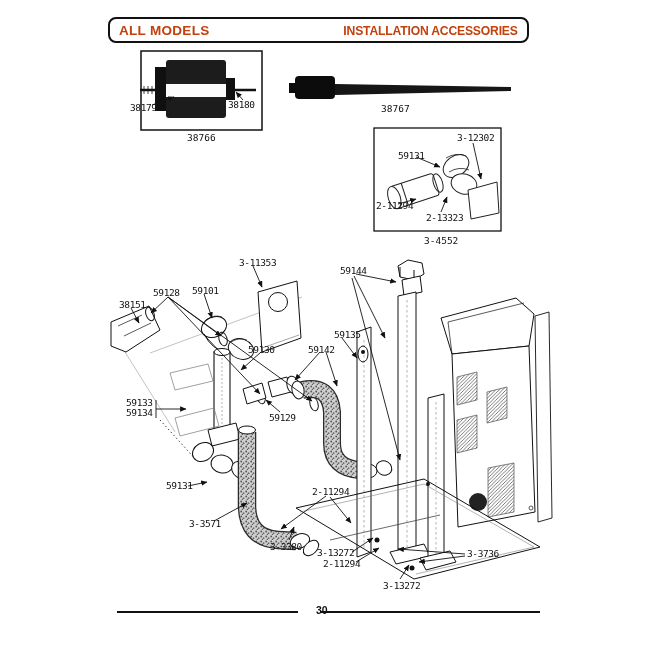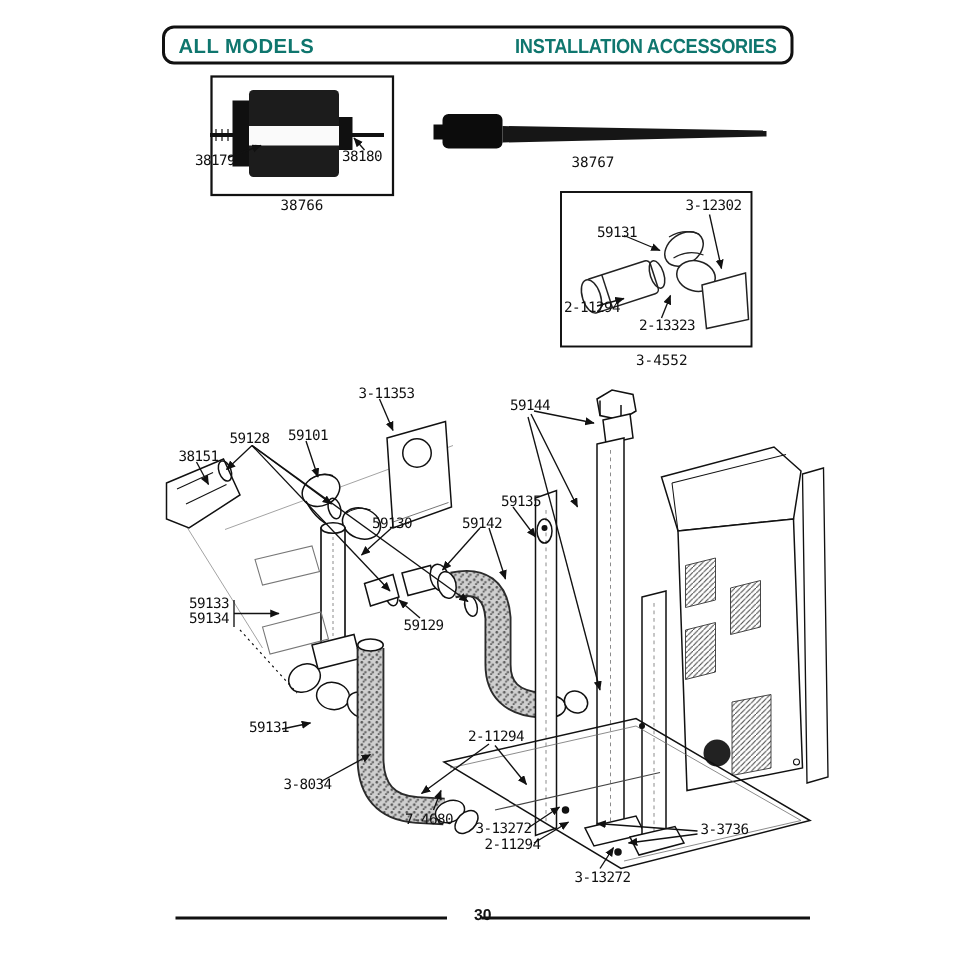--- a/index.html
+++ b/index.html
@@ -1,20 +1,20 @@
 <!DOCTYPE html>
 <html><head>
 <meta charset="utf-8">
 <style>
   html,body{margin:0;padding:0;background:#fff;}
   .page{position:relative;width:650px;height:650px;background:#ffffff;overflow:hidden;
         font-family:"Liberation Sans",sans-serif;}
   .hdr{position:absolute;left:108px;top:17px;width:421px;height:26px;border:2.5px solid #111;
        border-radius:8px;display:flex;align-items:center;justify-content:space-between;
-       padding:0 9px;box-sizing:border-box;font-weight:bold;font-size:13.5px;color:#0f766e;
+       padding:0 9px;box-sizing:border-box;font-weight:bold;font-size:13.5px;color:#c2410c;
        letter-spacing:.3px;}
   .hdr .rt{transform:scaleX(.9);transform-origin:right center;letter-spacing:-.2px;}
   svg.art{position:absolute;left:0;top:0;}
   .callout{position:absolute;font:9.5px "DejaVu Sans Mono",monospace;color:#111;
            letter-spacing:-.4px;white-space:nowrap;text-align:center;}
   .caption{position:absolute;font:9.5px "DejaVu Sans Mono",monospace;color:#111;white-space:nowrap;}
   .rule{position:absolute;top:611px;height:2px;background:#111;}
   .pgnum{position:absolute;left:302px;top:604px;font:bold 10.5px "Liberation Sans",sans-serif;color:#111;margin-left:14px;}
 </style>
 </head>
@@ -249,23 +249,23 @@
   <span class="callout" style="left:119px;top:299px">38151</span>
   <span class="callout" style="left:239px;top:257px">3-11353</span>
   <span class="callout" style="left:340px;top:265px">59144</span>
   <span class="callout" style="left:334px;top:329px">59135</span>
   <span class="callout" style="left:248px;top:344px">59130</span>
   <span class="callout" style="left:308px;top:344px">59142</span>
   <span class="callout" style="left:269px;top:412px">59129</span>
   <span class="callout" style="left:126px;top:397px">59133</span>
   <span class="callout" style="left:126px;top:407px">59134</span>
   <span class="callout" style="left:166px;top:480px">59131</span>
-  <span class="callout" style="left:189px;top:518px">3-8034</span>
+  <span class="callout" style="left:189px;top:518px">3-3571</span>
   <span class="callout" style="left:312px;top:486px">2-11294</span>
-  <span class="callout" style="left:270px;top:541px">7-4680</span>
+  <span class="callout" style="left:270px;top:541px">3-3380</span>
   <span class="callout" style="left:317px;top:547px">3-13272</span>
   <span class="callout" style="left:323px;top:558px">2-11294</span>
   <span class="callout" style="left:467px;top:548px">3-3736</span>
   <span class="callout" style="left:383px;top:580px">3-13272</span>
 
   <div class="rule" style="left:117px;width:181px"></div>
   <div class="rule" style="left:321px;width:219px"></div>
   <span class="pgnum">30</span>
 
 </div>

